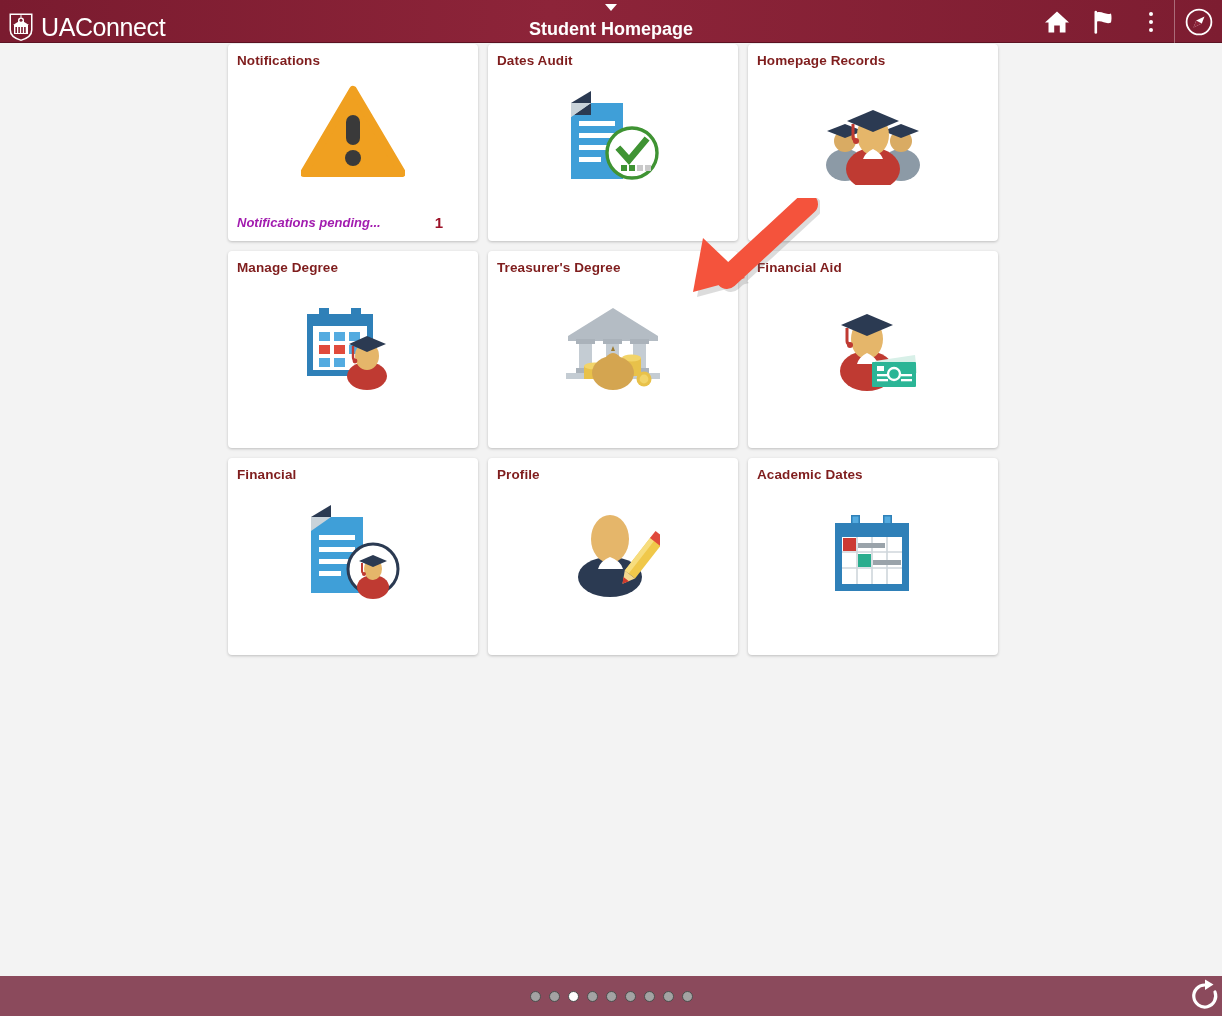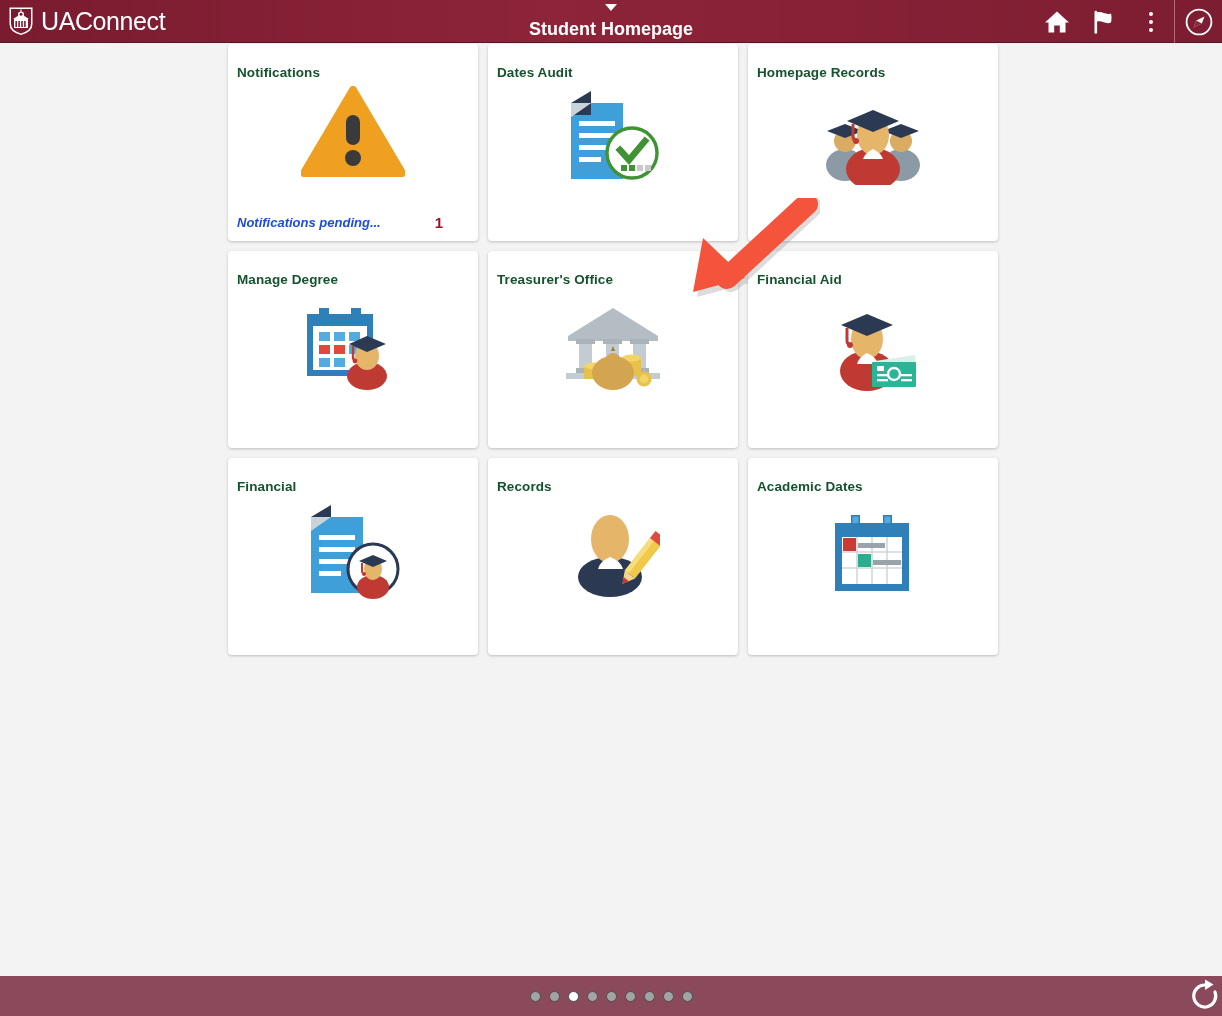--- a/index.html
+++ b/index.html
@@ -9,21 +9,21 @@
     background: #f3f3f3;
     overflow: hidden;
   }
   .page { position: relative; width: 1222px; height: 1016px; background: #f3f3f3; }
 
   
   .header {
     position: absolute; top: 0; left: 0;
     width: 1222px; height: 43px;
     background: linear-gradient(to right, #7a1b2f 0%, #8d2439 45%, #7d1d31 100%);
-    display: flex; align-items: center;
+    display: flex; align-items: flex-end;
     border-bottom: 1px solid #5c1323;
   }
   .brand { display: flex; align-items: center; padding-left: 8px; gap: 7px; }
   .brand-logo { width: 26px; height: 30px; display: block; }
   .brand-text {
     color: #ffffff; font-size: 25px; font-weight: 400;
     letter-spacing: -0.4px; line-height: 1;
   }
   .header-center {
     position: absolute; left: 0; right: 0; top: 0; height: 43px;
@@ -64,34 +64,34 @@
     position: relative;
     width: 250px; height: 197px;
     margin: 0 10px 10px 0;
     background: #ffffff;
     border-radius: 4px;
     box-shadow: 0 1px 3px rgba(0,0,0,0.22);
     cursor: pointer;
     overflow: hidden;
   }
   .tile-title {
-    position: absolute; top: 21px; left: 9px;
-    font-size: 13.5px; font-weight: 700; color: #14532d; letter-spacing: 0.1px;
+    position: absolute; top: 9px; left: 9px;
+    font-size: 13.5px; font-weight: 700; color: #7f1d1d; letter-spacing: 0.1px;
   }
   .tile-art {
     position: absolute; left: 0; right: 0; top: 30px;
     height: 130px;
     display: flex; align-items: center; justify-content: center;
   }
   .tile.notif .tile-art { top: 24px; height: 125px; }
   .tile-footer {
     position: absolute; left: 9px; right: 10px; bottom: 10px;
     display: flex; align-items: center; justify-content: space-between;
   }
-  .footer-msg { font-size: 13px; font-weight: 700; font-style: italic; color: #1d4ed8; }
+  .footer-msg { font-size: 13px; font-weight: 700; font-style: italic; color: #a21caf; }
   .footer-count { font-size: 15px; font-weight: 700; color: #9c1127; padding-right: 25px; }
 
   
   .arrow-annotation {
     position: absolute; left: 685px; top: 198px;
     width: 135px; height: 105px;
     pointer-events: none; z-index: 40;
   }
 
   
@@ -260,21 +260,21 @@
             <ellipse cx="64" cy="76" rx="20" ry="14" fill="#bf3a32"></ellipse>
             <ellipse cx="64" cy="56" rx="12" ry="14" fill="#e5b66a"></ellipse>
             <path d="M46 44 L64 36 L83 44 L64 52 Z" fill="#2b3a52"></path>
             <path d="M50 46 L50 57 Q50 60 52 60" fill="none" stroke="#bf3a32" stroke-width="2.4"></path>
             <circle cx="52" cy="61" r="2.4" fill="#bf3a32"></circle>
           </svg>
         </div>
       </div>
 
       <div class="tile">
-        <div class="tile-title">Treasurer's Office</div>
+        <div class="tile-title">Treasurer's Degree</div>
         <div class="tile-art">
           <svg width="102" height="92" viewBox="0 0 102 92">
             <path d="M51 8 L96 36 L6 36 Z" fill="#b4bcc4"></path>
             <rect x="6" y="36" width="90" height="5" fill="#b4bcc4"></rect>
             <rect x="17" y="41" width="13" height="30" fill="#c4ccd3"></rect>
             <rect x="44" y="41" width="13" height="30" fill="#c4ccd3"></rect>
             <rect x="71" y="41" width="13" height="30" fill="#c4ccd3"></rect>
             <rect x="14" y="39" width="19" height="5" fill="#aab2ba"></rect>
             <rect x="41" y="39" width="19" height="5" fill="#aab2ba"></rect>
             <rect x="68" y="39" width="19" height="5" fill="#aab2ba"></rect>
@@ -335,21 +335,21 @@
             <ellipse cx="70" cy="82" rx="16" ry="12" fill="#bf3a32"></ellipse>
             <ellipse cx="70" cy="64" rx="9" ry="11" fill="#e5b66a"></ellipse>
             <path d="M56 56 L70 50 L84 56 L70 62 Z" fill="#2b3a52"></path>
             <path d="M59 58 L59 66 Q59 68 60.5 68" fill="none" stroke="#bf3a32" stroke-width="2"></path>
             <circle cx="61" cy="69" r="2" fill="#bf3a32"></circle>
           </svg>
         </div>
       </div>
 
       <div class="tile">
-        <div class="tile-title">Records</div>
+        <div class="tile-title">Profile</div>
         <div class="tile-art">
           <svg width="94" height="92" viewBox="0 0 94 92">
             <ellipse cx="44" cy="70" rx="32" ry="20" fill="#2b3a52"></ellipse>
             <ellipse cx="44" cy="32" rx="19" ry="24" fill="#e5b66a"></ellipse>
             <path d="M44 50 Q34 54 32 62 L57 62 Q55 54 44 50 Z" fill="#ffffff"></path>
             <g transform="rotate(38 70 62)">
               <rect x="62" y="28" width="13" height="42" fill="#f0c84a"></rect>
               <rect x="62" y="28" width="5" height="42" fill="#f7dd7e"></rect>
               <rect x="62" y="20" width="13" height="9" fill="#e04a3c"></rect>
               <path d="M62 70 L75 70 L68.5 82 Z" fill="#f2d78f"></path>

